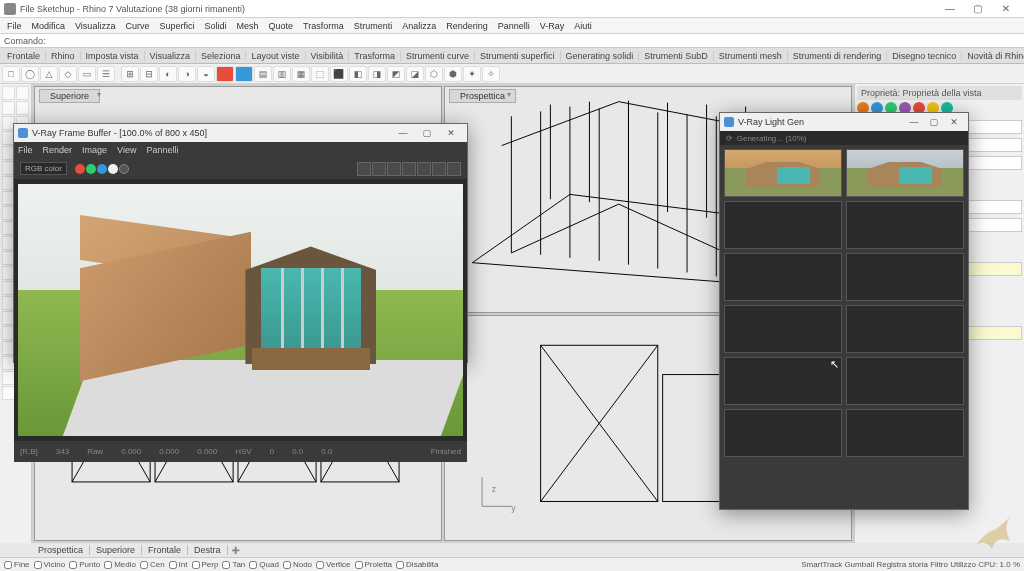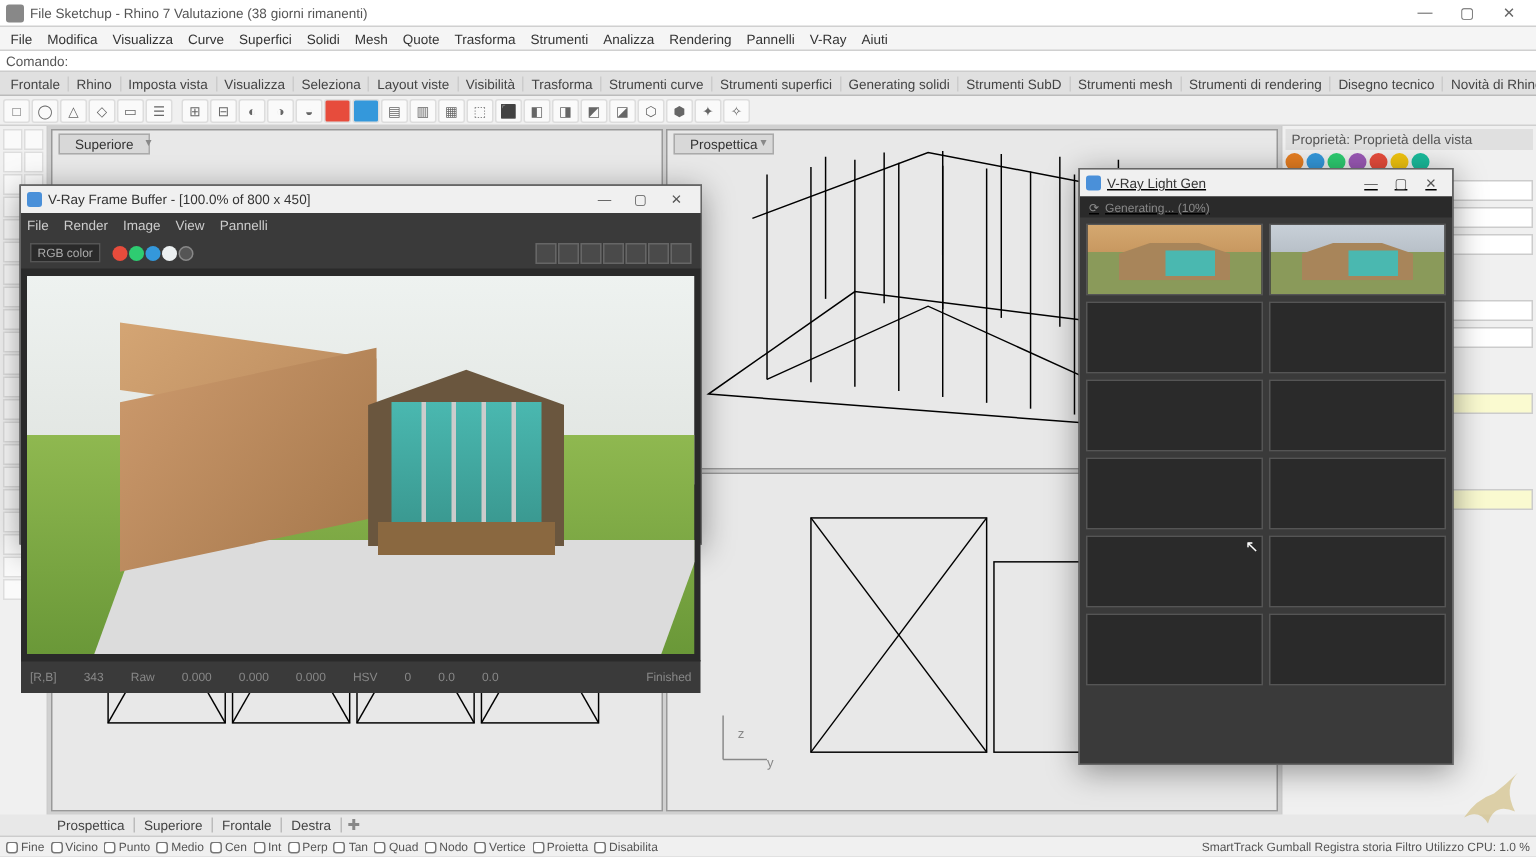--- a/index.html
+++ b/index.html
@@ -77,21 +77,21 @@
 .vfb .house-side { position: absolute; left: 0; top: 10%; width: 55%; height: 75%; background: linear-gradient(135deg, #c9976a, #a87a4e); transform: skewY(-12deg); }
 .vfb .house-roof { position: absolute; left: 0; top: -5%; width: 55%; height: 30%; background: linear-gradient(135deg, #d4a574, #b8895c); transform: skewY(8deg); }
 .vfb .house-front { position: absolute; right: 5%; top: 8%; width: 42%; height: 78%; background: #6a563e; clip-path: polygon(0 20%, 50% 0, 100% 20%, 100% 100%, 0 100%); }
 .vfb .house-glass { position: absolute; right: 10%; top: 22%; width: 32%; height: 55%; background: linear-gradient(#4ab8b0, #3a9890); }
 .vfb .house-glass .bar { position: absolute; top: 0; bottom: 0; width: 3px; background: #ccc; }
 .vfb .house-interior { position: absolute; right: 7%; bottom: 10%; width: 38%; height: 15%; background: #8a6840; }
 .vfb .vfb-bottom { height: 22px; background: #3a3a3a; display: flex; align-items: center; padding: 0 6px; gap: 18px; color: #999; font-size: 8px; border-top: 1px solid #2a2a2a; }
 .vfb .vfb-bottom .bval { color: #888; }
 
 
-.vlg { position: absolute; top: 112px; right: 55px; width: 250px; height: 398px; background: #3a3a3a; border: 1px solid #666; box-shadow: 0 4px 20px rgba(0,0,0,0.4); z-index: 11; text-decoration: underline; }
+.vlg { position: absolute; top: 112px; right: 55px; width: 250px; height: 398px; background: #3a3a3a; border: 1px solid #666; box-shadow: 0 4px 20px rgba(0,0,0,0.4); z-index: 11; }
 .vlg .vlg-title { height: 18px; background: #f0f0f0; display: flex; align-items: center; padding: 0 4px; font-size: 9px; color: #333; }
 .vlg .vlg-title .t-icon { width: 10px; height: 10px; background: #4a90d9; border-radius: 2px; margin-right: 4px; }
 .vlg .vlg-title .spacer { flex: 1; }
 .vlg .vlg-title .wbtn { width: 20px; text-align: center; color: #555; }
 .vlg .vlg-status { height: 14px; background: #2a2a2a; color: #888; font-size: 8px; padding: 1px 6px; display: flex; align-items: center; gap: 4px; }
 .vlg .vlg-grid { padding: 4px; display: grid; grid-template-columns: 1fr 1fr; grid-auto-rows: 48px; gap: 4px; height: 320px; overflow: hidden; }
 .vlg .thumb { background: #2a2a2a; border: 1px solid #555; position: relative; overflow: hidden; }
 .vlg .thumb.filled .th-sky { position: absolute; top: 0; left: 0; right: 0; height: 40%; }
 .vlg .thumb.filled .th-ground { position: absolute; bottom: 0; left: 0; right: 0; height: 60%; background: #8a9a5a; }
 .vlg .thumb.filled .th-house { position: absolute; top: 25%; left: 18%; width: 64%; height: 55%; background: #a8855a; clip-path: polygon(0 30%, 30% 0, 70% 0, 100% 30%, 100% 100%, 0 100%); }

